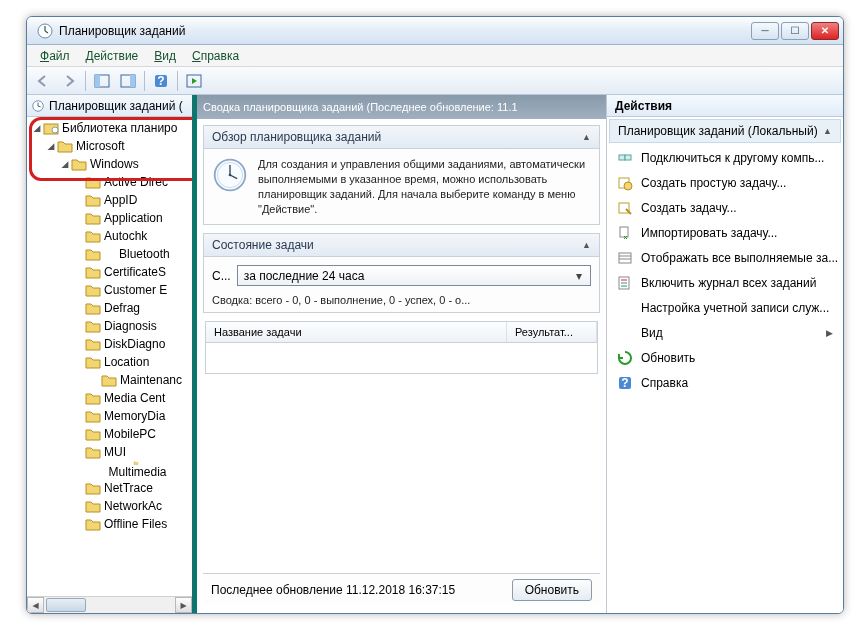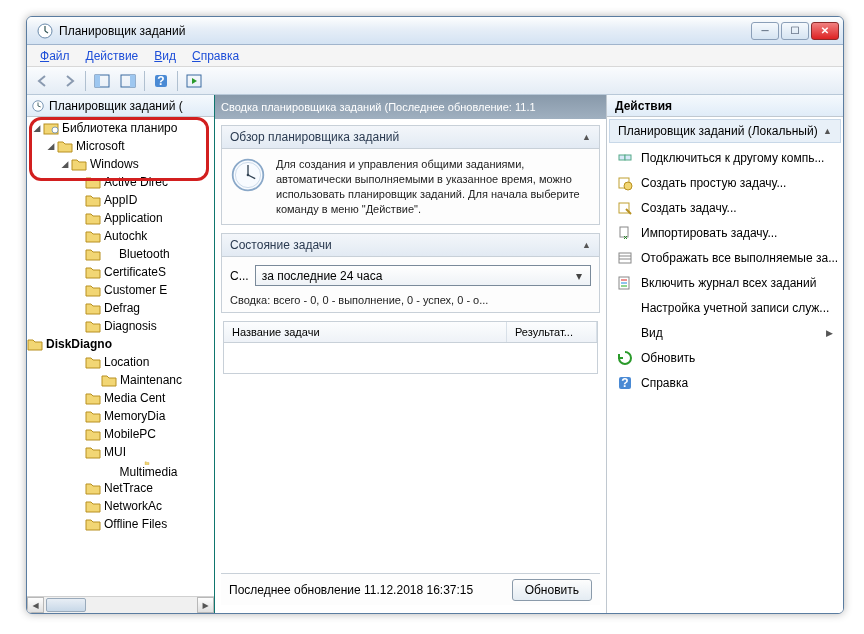--- a/index.html
+++ b/index.html
@@ -5,27 +5,27 @@
 * { box-sizing: border-box; margin: 0; padding: 0; font-family: "Segoe UI", Tahoma, sans-serif; font-size: 12px; }
 body { background: #fff; width: 864px; height: 634px; position: relative; }
 .window { position: absolute; left: 26px; top: 16px; width: 818px; height: 598px; border: 1px solid #5a7ca0; border-radius: 6px; background: #f0f0f0; box-shadow: 0 0 8px rgba(0,0,0,0.3); overflow: hidden; }
 .titlebar { height: 28px; background: linear-gradient(#fdfefe, #e6eef7 45%, #d4e3f3); display: flex; align-items: center; padding: 0 4px; border-bottom: 1px solid #a0b4cc; }
 .titlebar .app-icon { width: 16px; height: 16px; margin: 0 6px; }
 .titlebar .title { flex: 1; color: #000; font-size: 12px; }
 .win-btns { display: flex; gap: 2px; }
 .win-btn { width: 28px; height: 18px; border: 1px solid #8a9fb8; border-radius: 3px; background: linear-gradient(#f5f9fd,#d5e4f2); display: flex; align-items: center; justify-content: center; font-size: 10px; color: #2b3b52; cursor: default; }
 .win-btn.close { background: linear-gradient(#f08080,#d22); border-color: #8b2a2a; color: #fff; font-weight: bold; }
 .menubar { height: 22px; background: #f5f5f5; display: flex; align-items: center; gap: 2px; padding: 0 6px; border-bottom: 1px solid #d8d8d8; }
-.menubar span { padding: 2px 7px; color: #1d4ed8; }
+.menubar span { padding: 2px 7px; color: #14532d; }
 .menubar span u { text-decoration: underline; }
 .toolbar { height: 28px; background: linear-gradient(#fafcfe,#e4ecf5); display: flex; align-items: center; padding: 0 4px; gap: 2px; border-bottom: 1px solid #b8c8d8; }
 .tb-btn { width: 24px; height: 22px; border: 1px solid transparent; display: flex; align-items: center; justify-content: center; border-radius: 2px; }
 .tb-sep { width: 1px; height: 20px; background: #b0c0d0; margin: 0 2px; }
 .client { display: flex; height: calc(100% - 78px); background: #fff; }
-.tree-pane { width: 188px; border-right: 1px solid #0f766e; display: flex; flex-direction: column; position: relative; }
+.tree-pane { width: 170px; border-right: 5px solid #0f766e; display: flex; flex-direction: column; position: relative; }
 .tree-header { height: 22px; background: linear-gradient(#f5f9fd,#e0ecf8); border-bottom: 1px solid #c0c8d0; display: flex; align-items: center; padding: 0 4px; font-size: 11px; overflow: hidden; white-space: nowrap; }
 .tree-body { flex: 1; overflow: hidden; position: relative; padding-top: 2px; }
 .tree-item { display: flex; align-items: center; height: 18px; white-space: nowrap; padding-right: 2px; }
 .tree-item .exp { width: 12px; text-align: center; font-size: 9px; color: #555; }
 .tree-item .folder { width: 16px; height: 14px; margin-right: 3px; }
 .tree-scrollbar-h { height: 17px; background: #f0f0f0; border-top: 1px solid #d0d0d0; display: flex; }
 .sb-btn { width: 17px; height: 16px; background: linear-gradient(#fdfdfd,#e0e0e0); border: 1px solid #b8b8b8; display:flex; align-items:center; justify-content:center; font-size:8px; color:#555;}
 .sb-track { flex: 1; background: #f0f0f0; position: relative; }
 .sb-thumb { position: absolute; left: 2px; top: 1px; width: 40px; height: 14px; background: linear-gradient(#e8eef5,#c8d8e8); border: 1px solid #9ab; border-radius: 2px; }
 .highlight-box { position: absolute; left: 2px; top: 0px; width: 180px; height: 64px; border: 3px solid #d21f1f; border-radius: 12px; pointer-events: none; z-index: 50; }
@@ -202,21 +202,21 @@
                 <path d="M1 3 h5 l2 2 h7 v8 h-14 z" fill="#f2d674" stroke="#b89020"></path>
               </svg>
               <span>Defrag</span>
             </div>
             <div class="tree-item" style="padding-left: 58px;">
               <svg class="folder" viewBox="0 0 16 14">
                 <path d="M1 3 h5 l2 2 h7 v8 h-14 z" fill="#f2d674" stroke="#b89020"></path>
               </svg>
               <span>Diagnosis</span>
             </div>
-            <div class="tree-item" style=" font-weight: bold;">
+            <div class="tree-item" style="padding-left: 58px;">
               <svg class="folder" viewBox="0 0 16 14">
                 <path d="M1 3 h5 l2 2 h7 v8 h-14 z" fill="#f2d674" stroke="#b89020"></path>
               </svg>
               <span>DiskDiagno</span>
             </div>
             <div class="tree-item" style="padding-left: 58px;">
               <svg class="folder" viewBox="0 0 16 14">
                 <path d="M1 3 h5 l2 2 h7 v8 h-14 z" fill="#f2d674" stroke="#b89020"></path>
               </svg>
               <span>Location</span>

